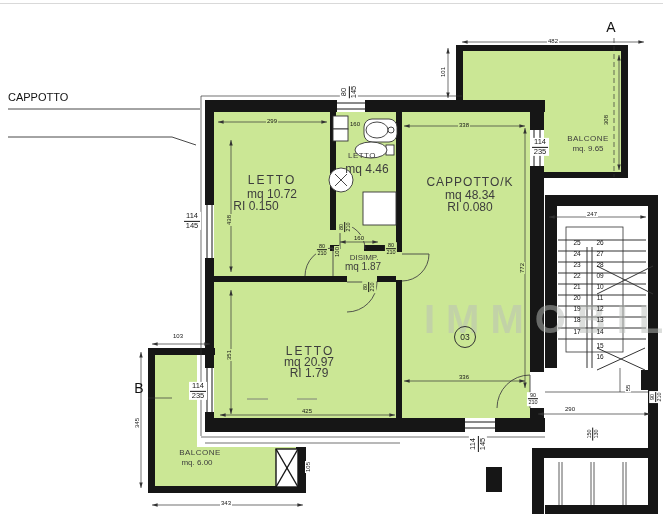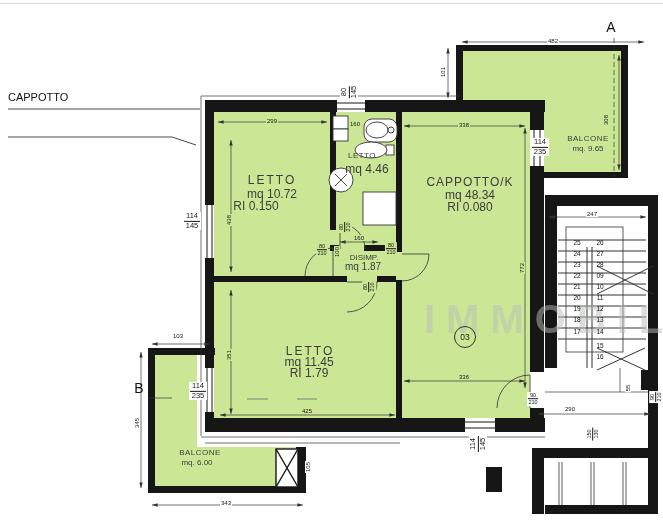--- a/index.html
+++ b/index.html
@@ -227,21 +227,21 @@
   <div class="rsub" style="left:367px;top:169px">mq 4.46</div>
 
   <div class="rname" style="left:470px;top:182px;letter-spacing:1px">CAPPOTTO/K</div>
   <div class="rsub" style="left:470px;top:195px">mq 48.34</div>
   <div class="rsub" style="left:470px;top:207px">RI 0.080</div>
 
   <div class="rsub" style="left:364px;top:258px;font-size:8px">DISIMP.</div>
   <div class="rsub" style="left:363px;top:267px;font-size:10px">mq 1.87</div>
 
   <div class="rname" style="left:310px;top:351px">LETTO</div>
-  <div class="rsub" style="left:309px;top:362px">mq 11.45</div>
+  <div class="rsub" style="left:309px;top:362px">mq 20.97</div>
   <div class="rsub" style="left:309px;top:373px">RI 1.79</div>
 
   <div class="rname small-room" style="left:588px;top:139px">BALCONE</div>
   <div class="rsub" style="left:588px;top:149px;font-size:8px">mq. 9.65</div>
 
   <div class="rname small-room" style="left:200px;top:453px">BALCONE</div>
   <div class="rsub" style="left:197px;top:463px;font-size:8px">mq. 6.00</div>
 
   <div class="lbl wbg" style="left:553px;top:41px">482</div>
   <div class="lbl rot wbg" style="left:443px;top:72px">101</div>

